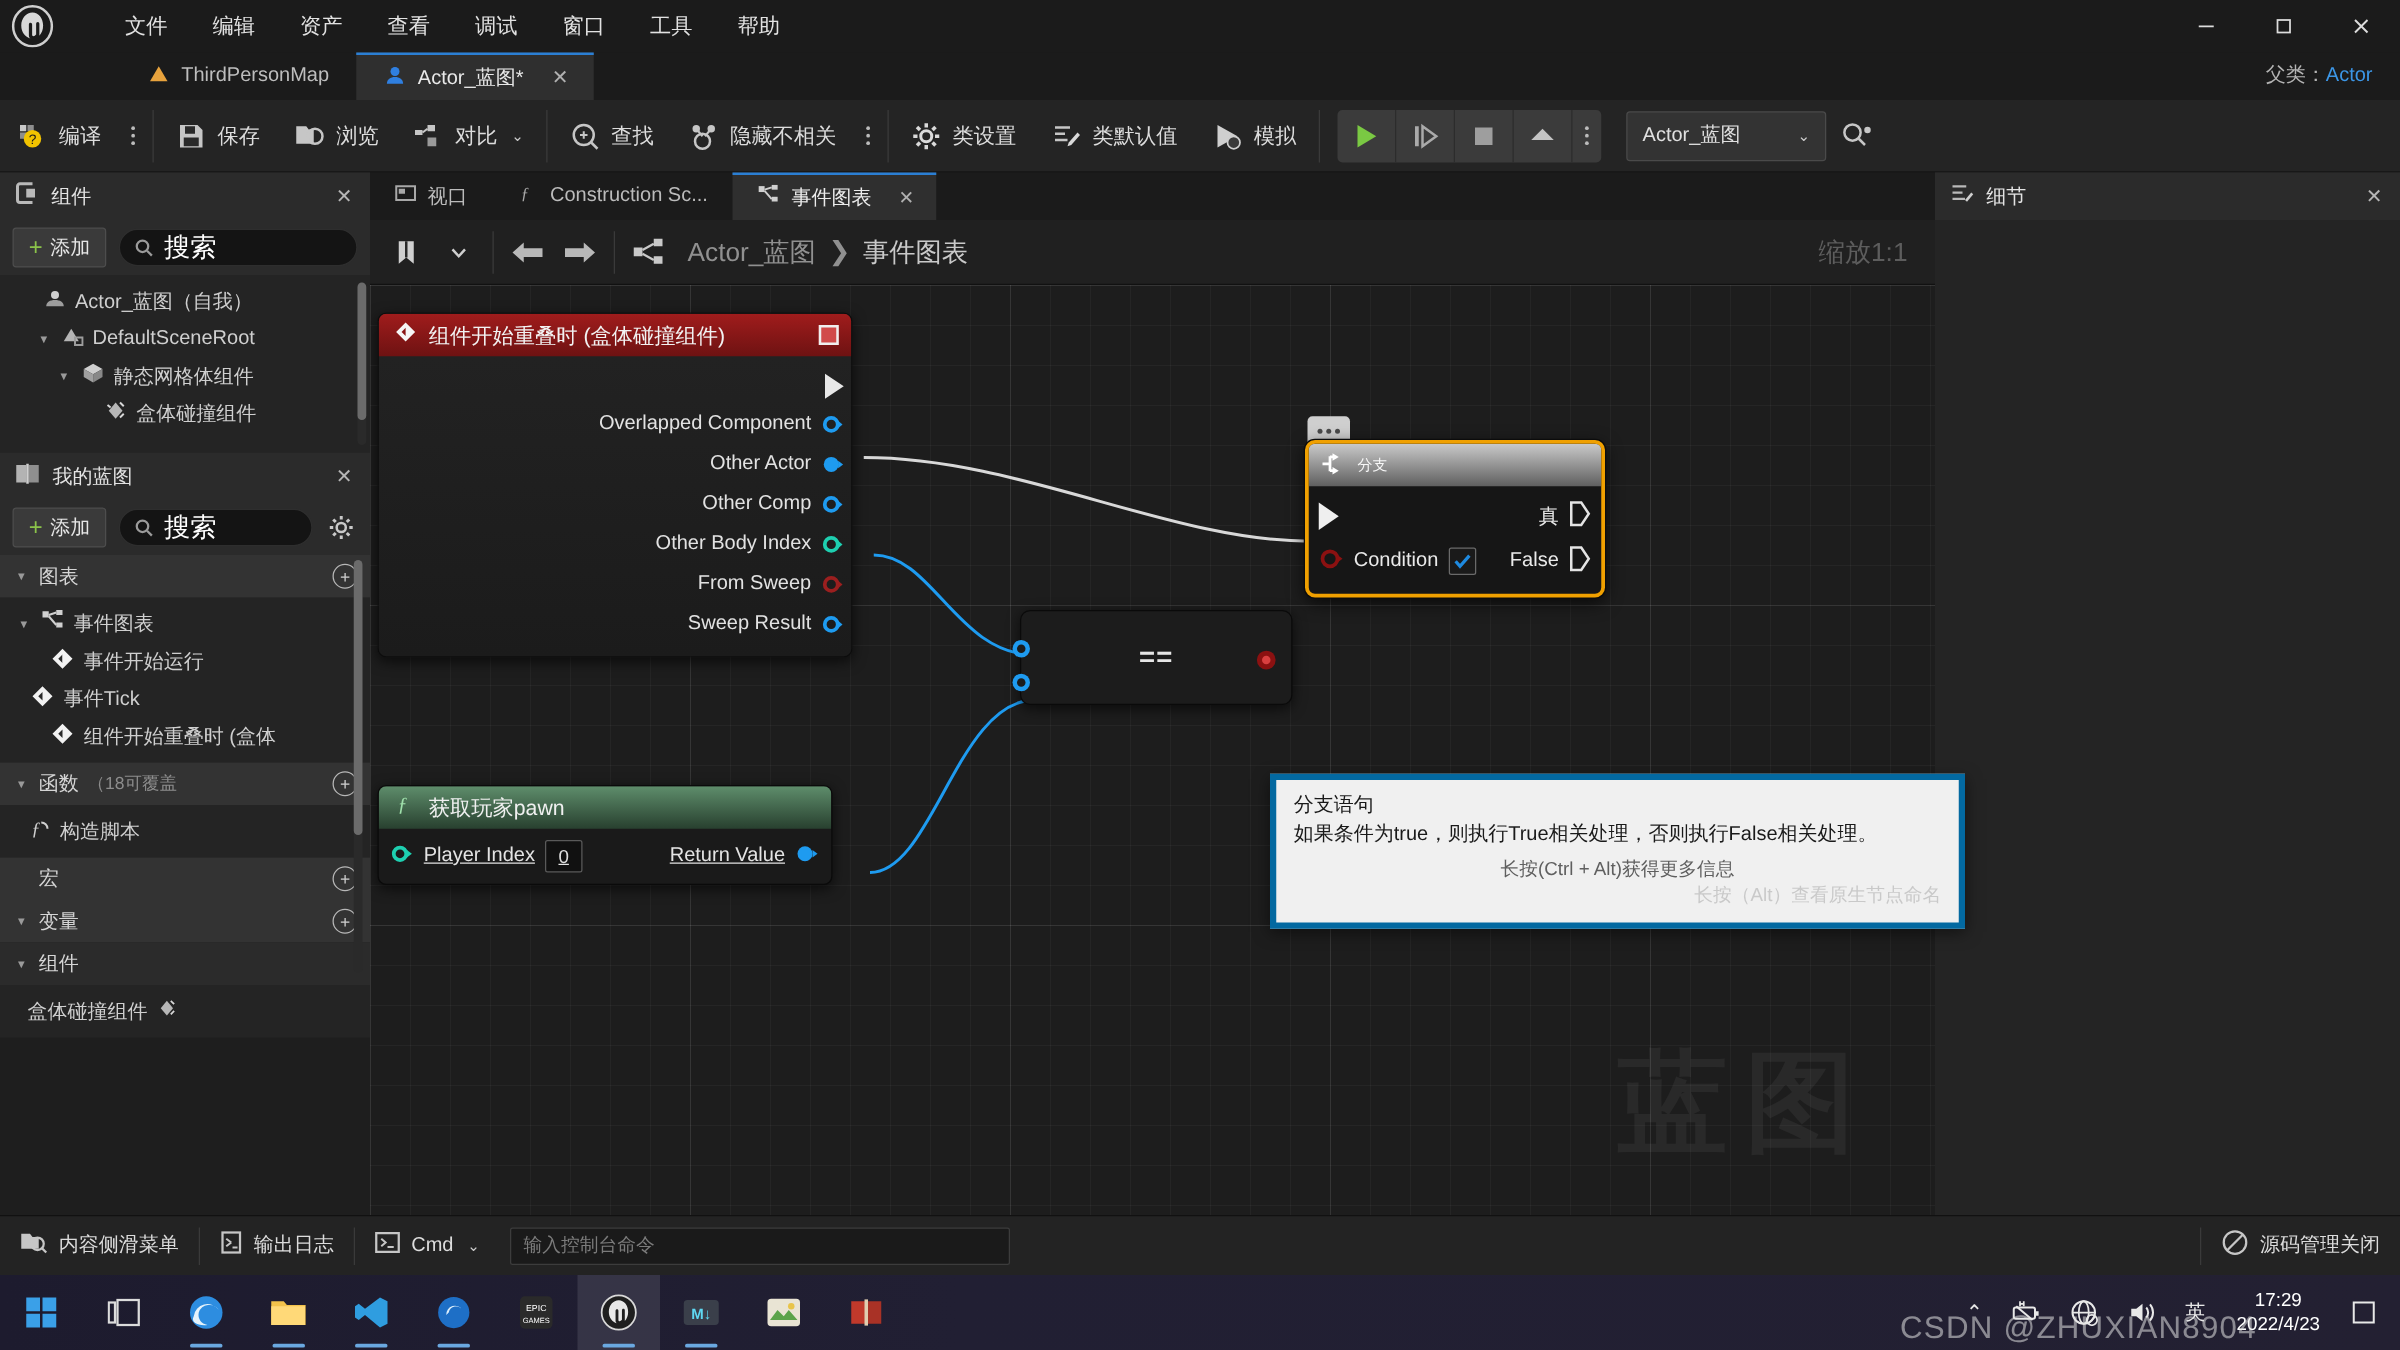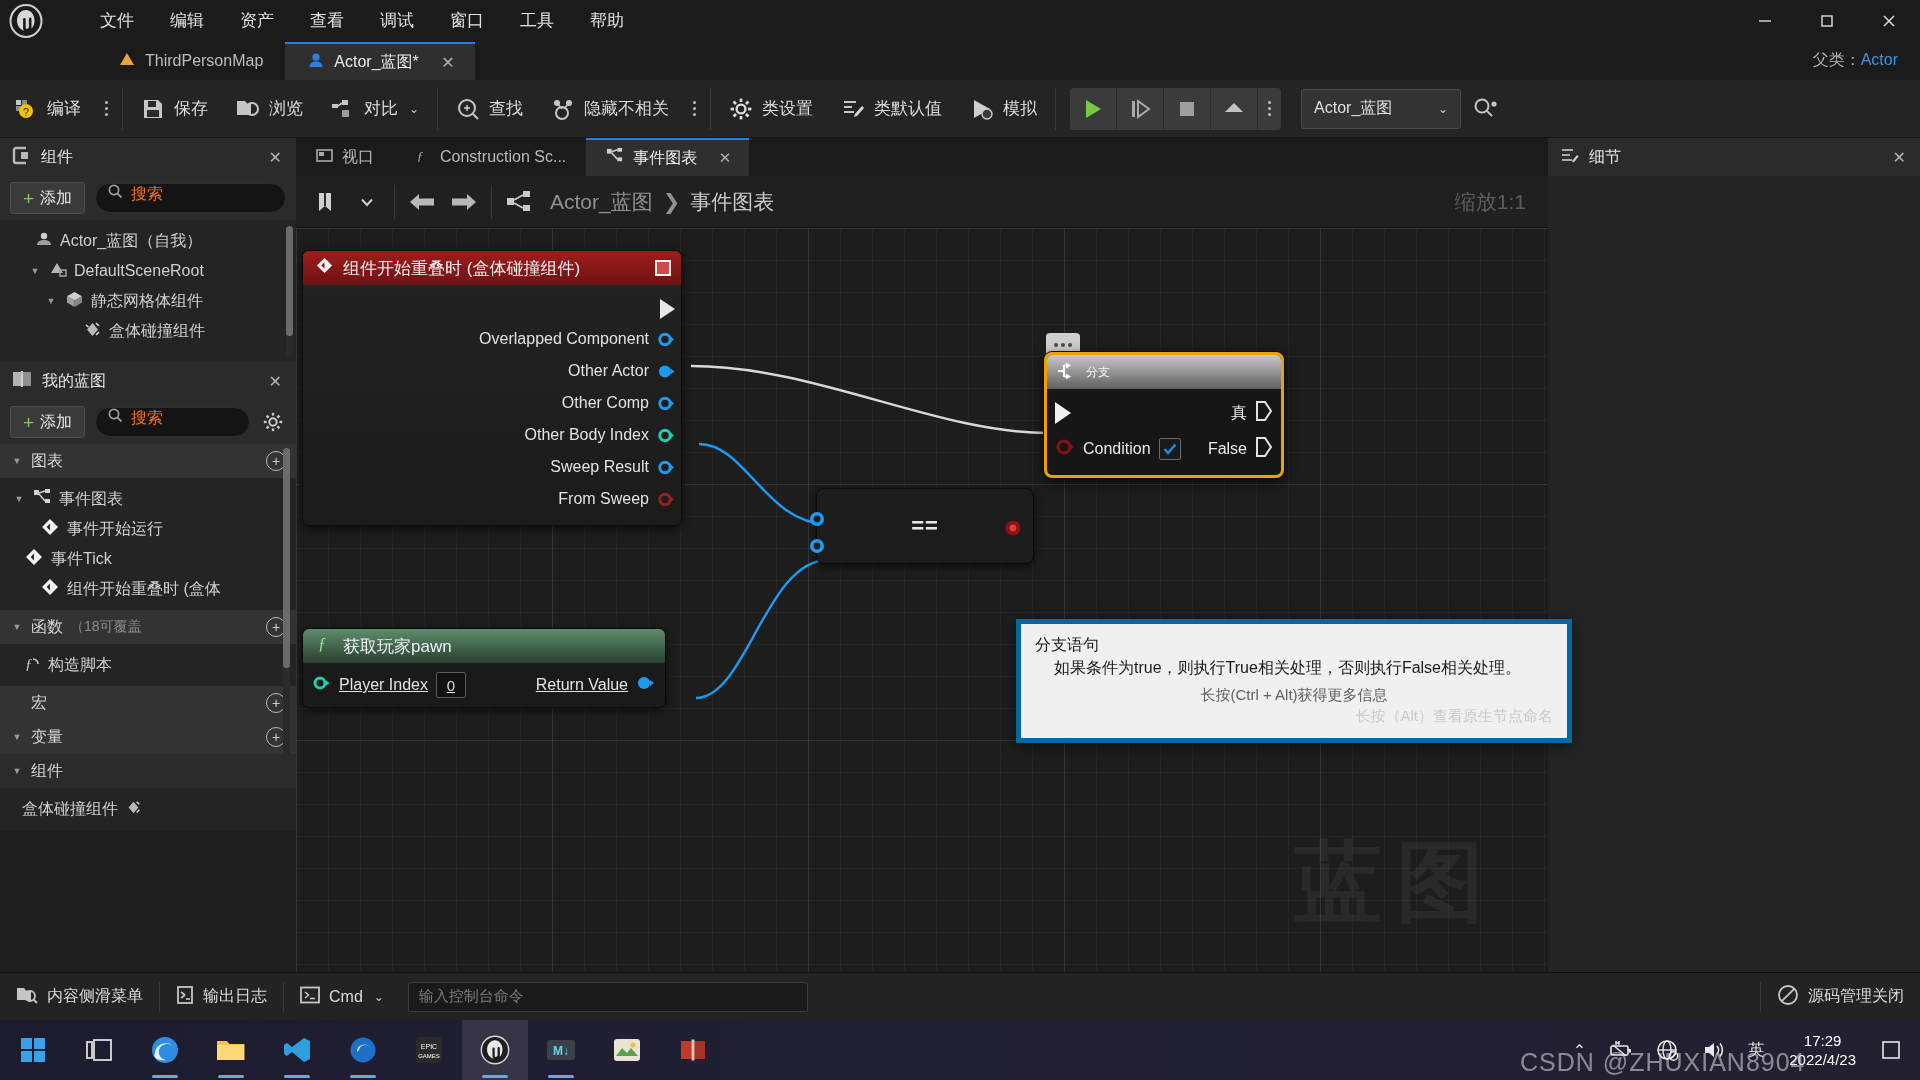--- a/index.html
+++ b/index.html
@@ -104,21 +104,21 @@
     height: 44px; display:flex; align-items:center; gap:10px; padding: 0 10px;
     background:#2b2b2b;
   }
   .add-btn {
     display:flex; align-items:center; gap:6px; height:32px; padding:0 12px;
     background:#3a3a3a; border:1px solid #4d4d4d; border-radius:3px; font-size:16px; color:#e6e6e6;
   }
   .add-btn .plus { color:#8bc34a; font-size:19px; line-height:1;}
   .searchbox {
     flex:1; height:30px; background:#141414; border-radius:15px;
-    display:flex;align-items:flex-start; gap:8px; padding: 0 12px; font-size:16px; color:#f97316;
+    display:flex;align-items:flex-end; gap:8px; padding: 0 12px; font-size:21px; color:#ffffff;
     border: 1px solid #2e2e2e;
   }
   .gear-btn { width:26px;height:26px;display:flex;align-items:center;justify-content:center;}
 
   .tree { background:#242424; padding: 6px 0; }
   .tree-item {
     display:flex; align-items:center; gap:7px; height:30px; font-size:16px; color:#cfcfcf;
     padding-right: 8px; white-space:nowrap;
   }
   .twisty { width:14px; height:14px; display:flex;align-items:center;justify-content:center; color:#9a9a9a; font-size:9px;}
@@ -251,21 +251,21 @@
     width:30px;height:26px;background:#111;border:1px solid #5a5a5a;border-radius:2px;
     display:flex;align-items:center;justify-content:center;font-size:15px;color:#ddd;margin-left:8px;
   }
 
   
   .tooltip {
     position:absolute; background:#f0f0f0; border:5px solid #0369a1;
     padding: 10px 14px 12px; box-shadow: 0 3px 12px rgba(0,0,0,.5); color:#1a1a1a;
   }
   .tt-t1 { font-size:16px; line-height:22px; }
-  .tt-t2 { font-size:16px; line-height:24px;margin-left:19px; }
+  .tt-t2 { font-size:16px; line-height:24px; }
   .tt-t3 { font-size:15px; color:#5f5f5f; text-align:center; margin-top:6px;}
   .tt-t4 { font-size:15px; color:#c9c9c9; text-align:right; margin-top:2px;}
 
   
   .rightcol {
     position:absolute; right:0; top:0; width: 372px; height: 834px; background:#242424;
   }
 
   
   .statusbar {
@@ -897,34 +897,34 @@
             <div class="prow">
               <span>Other Body Index</span>
               <span class="pin">
                 <svg width="17" height="17" viewBox="0 0 17 17">
                     <circle cx="7" cy="8.5" r="5.2" fill="none" stroke="#1ecfb0" stroke-width="3"></circle>
                     <path d="M12.5 5.5 L16 8.5 L12.5 11.5z" fill="#1ecfb0"></path>
                   </svg>
               </span>
             </div>
             <div class="prow">
+              <span>From Sweep</span>
+              <span class="pin">
+                <svg width="17" height="17" viewBox="0 0 17 17">
+                    <circle cx="7" cy="8.5" r="5.2" fill="none" stroke="#9b1f1f" stroke-width="3"></circle>
+                    <path d="M12.5 5.5 L16 8.5 L12.5 11.5z" fill="#9b1f1f"></path>
+                  </svg>
+              </span>
+            </div>
+            <div class="prow">
               <span>Sweep Result</span>
               <span class="pin">
                 <svg width="17" height="17" viewBox="0 0 17 17">
                     <circle cx="7" cy="8.5" r="5.2" fill="none" stroke="#1e9bf0" stroke-width="3"></circle>
                     <path d="M12.5 5.5 L16 8.5 L12.5 11.5z" fill="#1e9bf0"></path>
-                  </svg>
-              </span>
-            </div>
-            <div class="prow">
-              <span>From Sweep</span>
-              <span class="pin">
-                <svg width="17" height="17" viewBox="0 0 17 17">
-                    <circle cx="7" cy="8.5" r="5.2" fill="none" stroke="#9b1f1f" stroke-width="3"></circle>
-                    <path d="M12.5 5.5 L16 8.5 L12.5 11.5z" fill="#9b1f1f"></path>
                   </svg>
               </span>
             </div>
           </div>
         </div>
 
         <div class="node node-eq" style="left:520px; top:260px;">
           <span class="eq-label">==</span>
           <span style="position:absolute;left:-10px;top:20px;">
             <svg width="20" height="20" viewBox="0 0 20 20">

